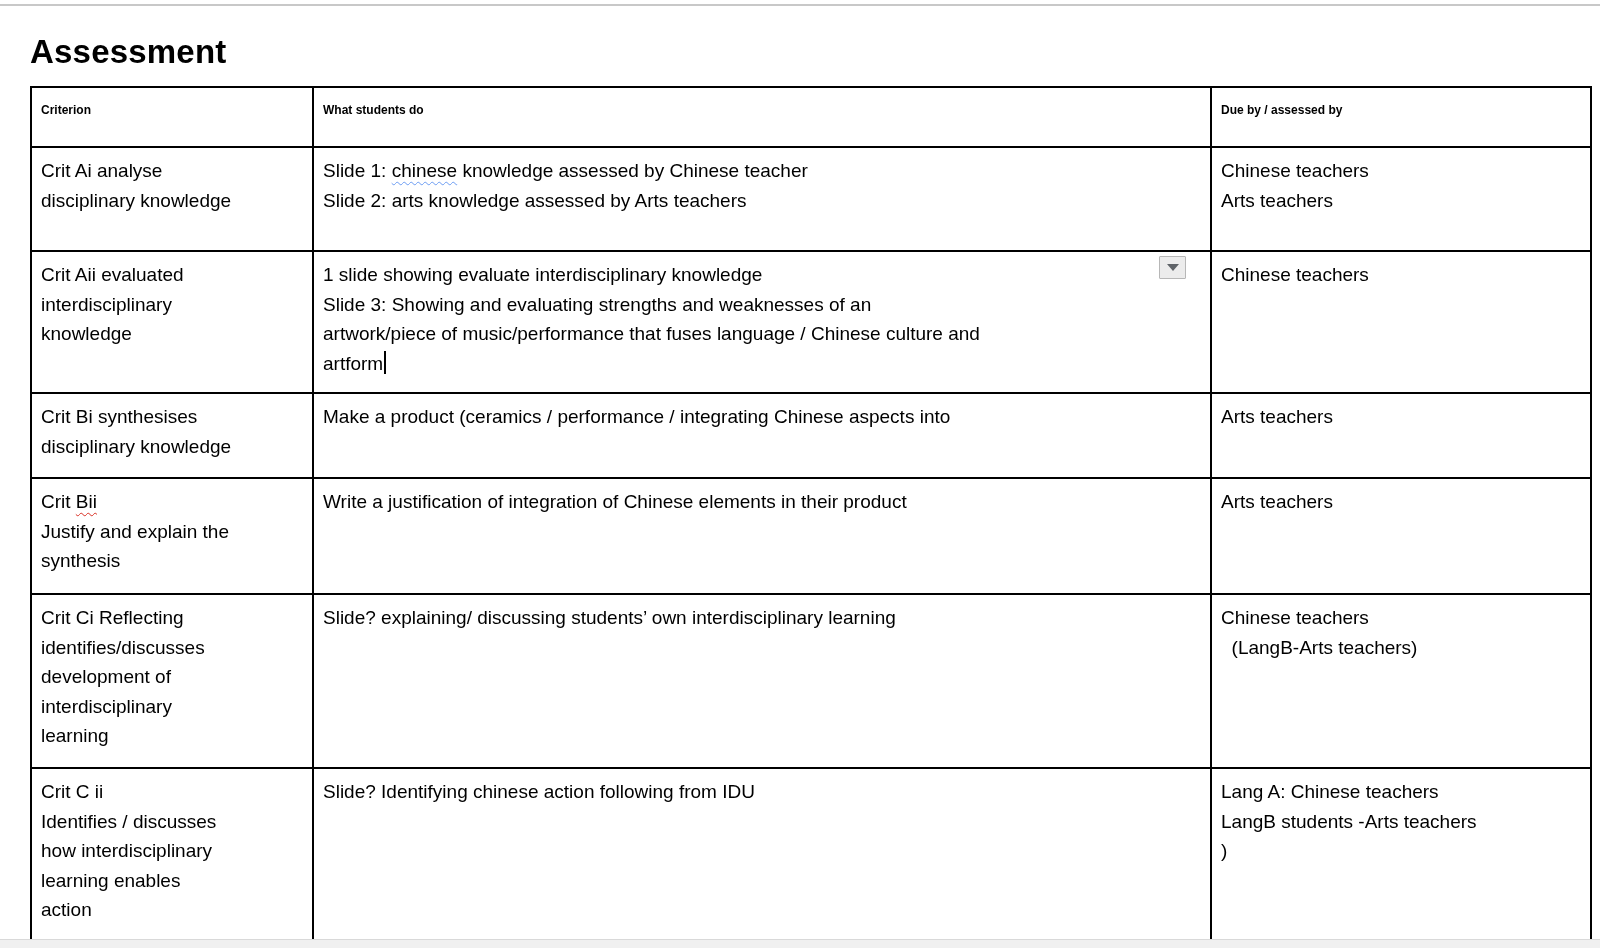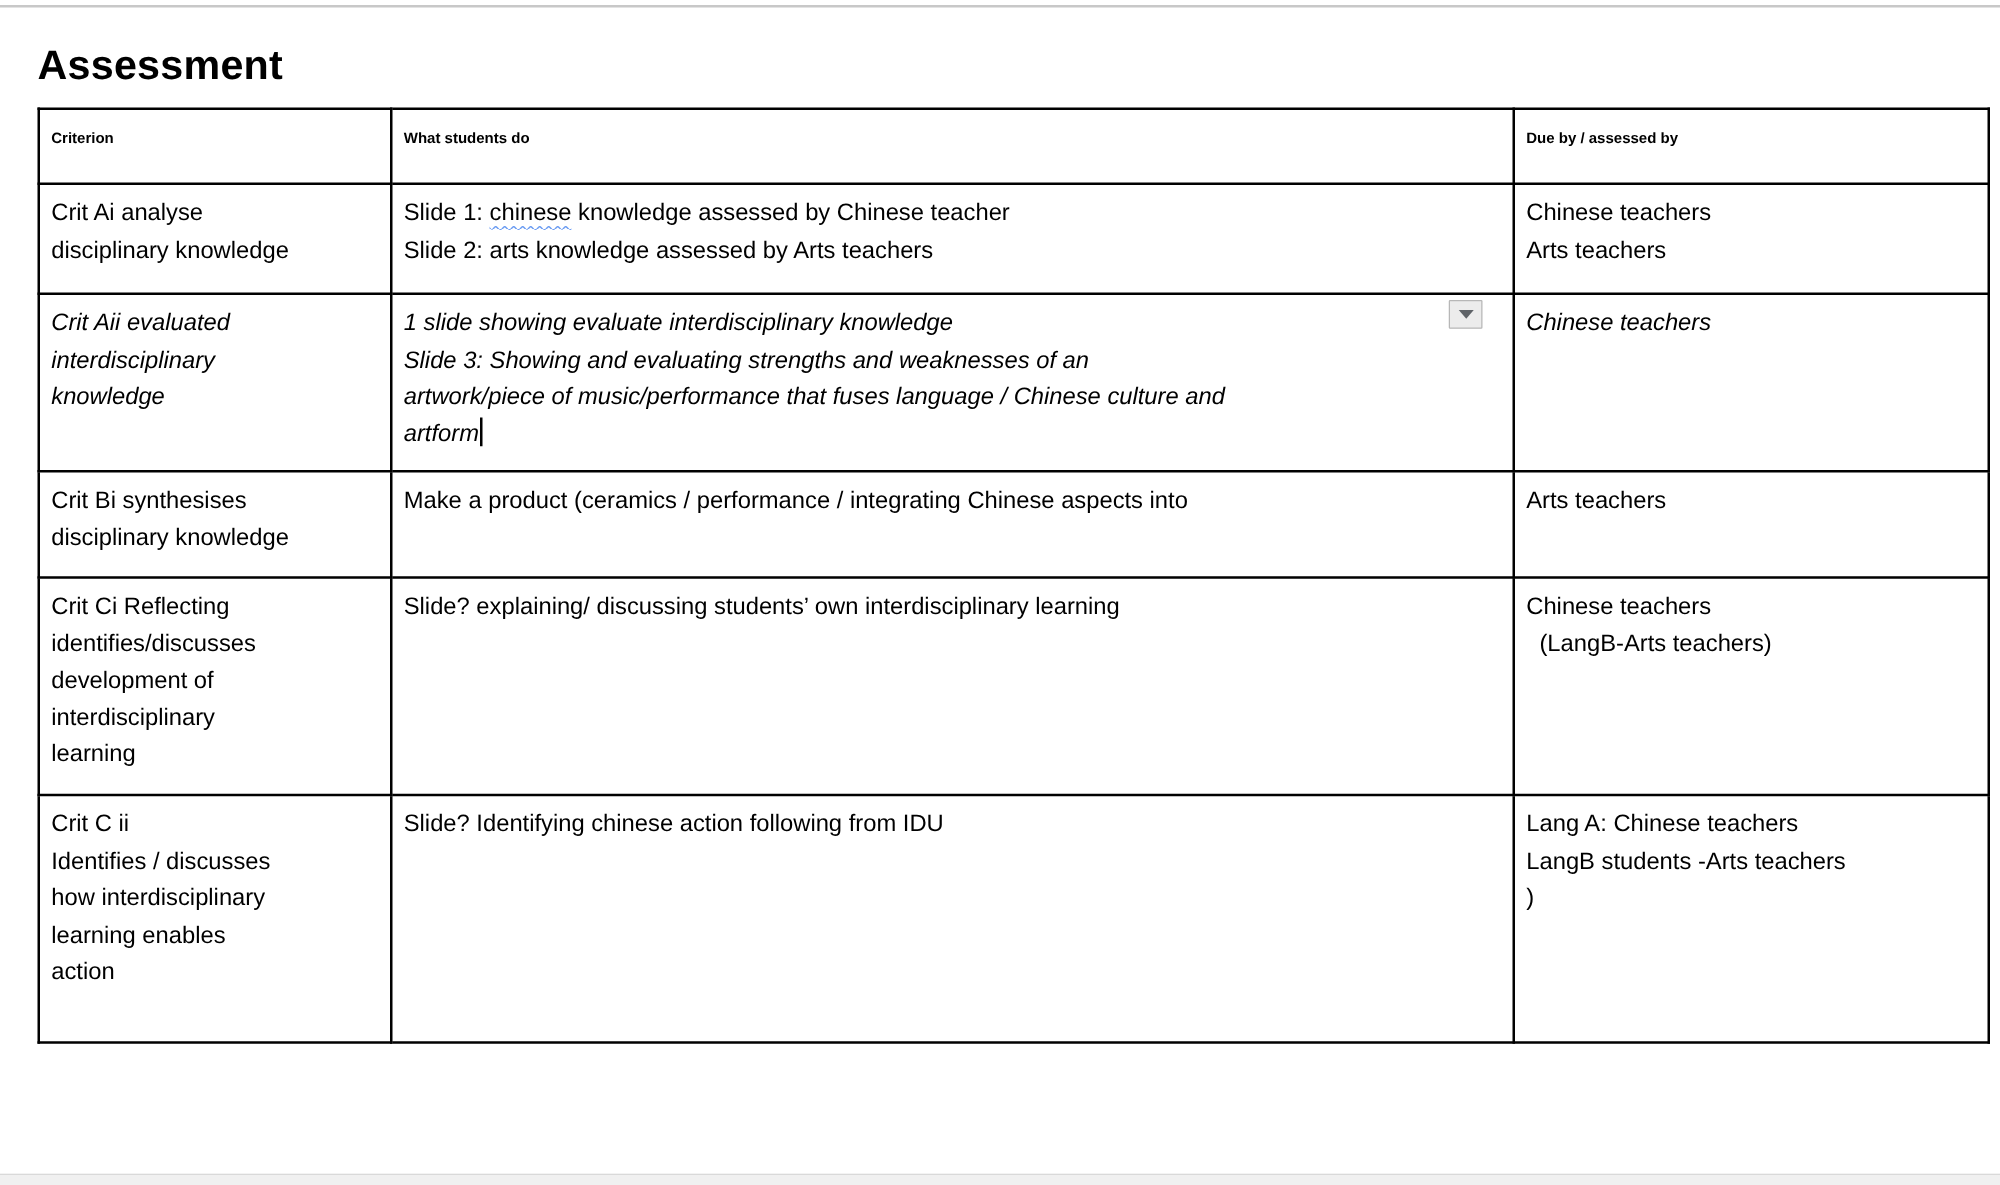--- a/index.html
+++ b/index.html
@@ -31,22 +31,22 @@
     border: 2px solid #000000;
     vertical-align: top;
     text-align: left;
     padding: 8px 10px 4px 9px;
     font-size: 19px;
     line-height: 29.5px;
     position: relative;
   }
   th { font-size: 12px; font-weight: bold; }
   tr.h-head { height: 60px; }
-  tr.h-r0 { height: 88px; }
-  tr.h-r1 { height: 142px; font-style: italic; }
+  tr.h-r0 { height: 104px; }
+  tr.h-r1 { height: 142px; }
   tr.h-r2 { height: 85px; }
   tr.h-r3 { height: 116px; }
   tr.h-r4 { height: 174px; }
   tr.h-r5 { height: 198px; }
   .line { white-space: pre-wrap; }
   .sq-blue {
     text-decoration: underline;
     text-decoration-style: wavy;
     text-decoration-color: #6b9cf2;
     text-decoration-thickness: 1px;
@@ -158,20 +158,33 @@
         <div class="line">disciplinary knowledge</div>
       </td>
       <td>
         <div class="line">Make a product (ceramics / performance / integrating Chinese aspects into</div>
       </td>
       <td>
         <div class="line">Arts teachers</div>
       </td>
     </tr>
 
+    <tr class="h-r3">
+      <td>
+        <div class="line"><span>Crit </span><span class="sq-red">Bii</span></div>
+        <div class="line">Justify and explain the</div>
+        <div class="line">synthesis</div>
+      </td>
+      <td>
+        <div class="line">Write a justification of integration of Chinese elements in their product</div>
+      </td>
+      <td>
+        <div class="line">Arts teachers</div>
+      </td>
+    </tr>
 
     <tr class="h-r4">
       <td>
         <div class="line">Crit Ci Reflecting</div>
         <div class="line">identifies/discusses</div>
         <div class="line">development of</div>
         <div class="line">interdisciplinary</div>
         <div class="line">learning</div>
       </td>
       <td>

